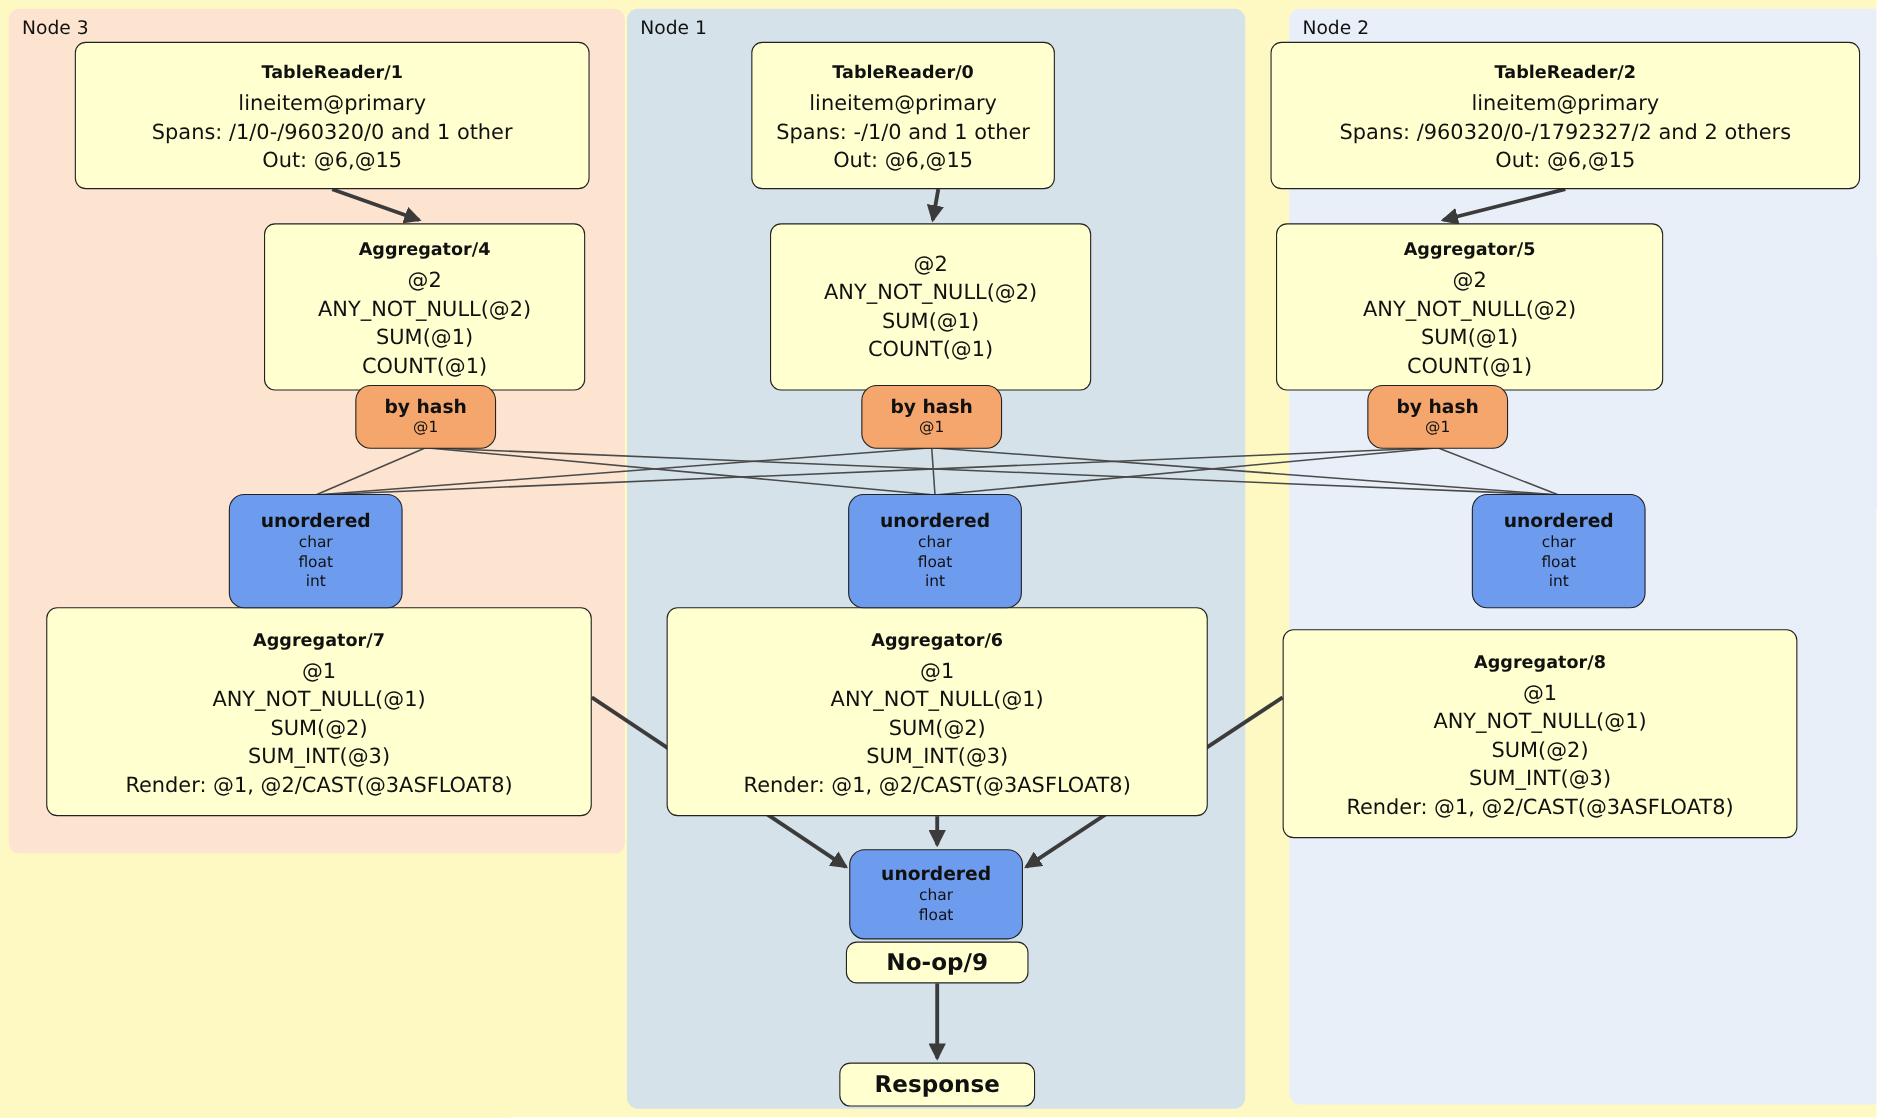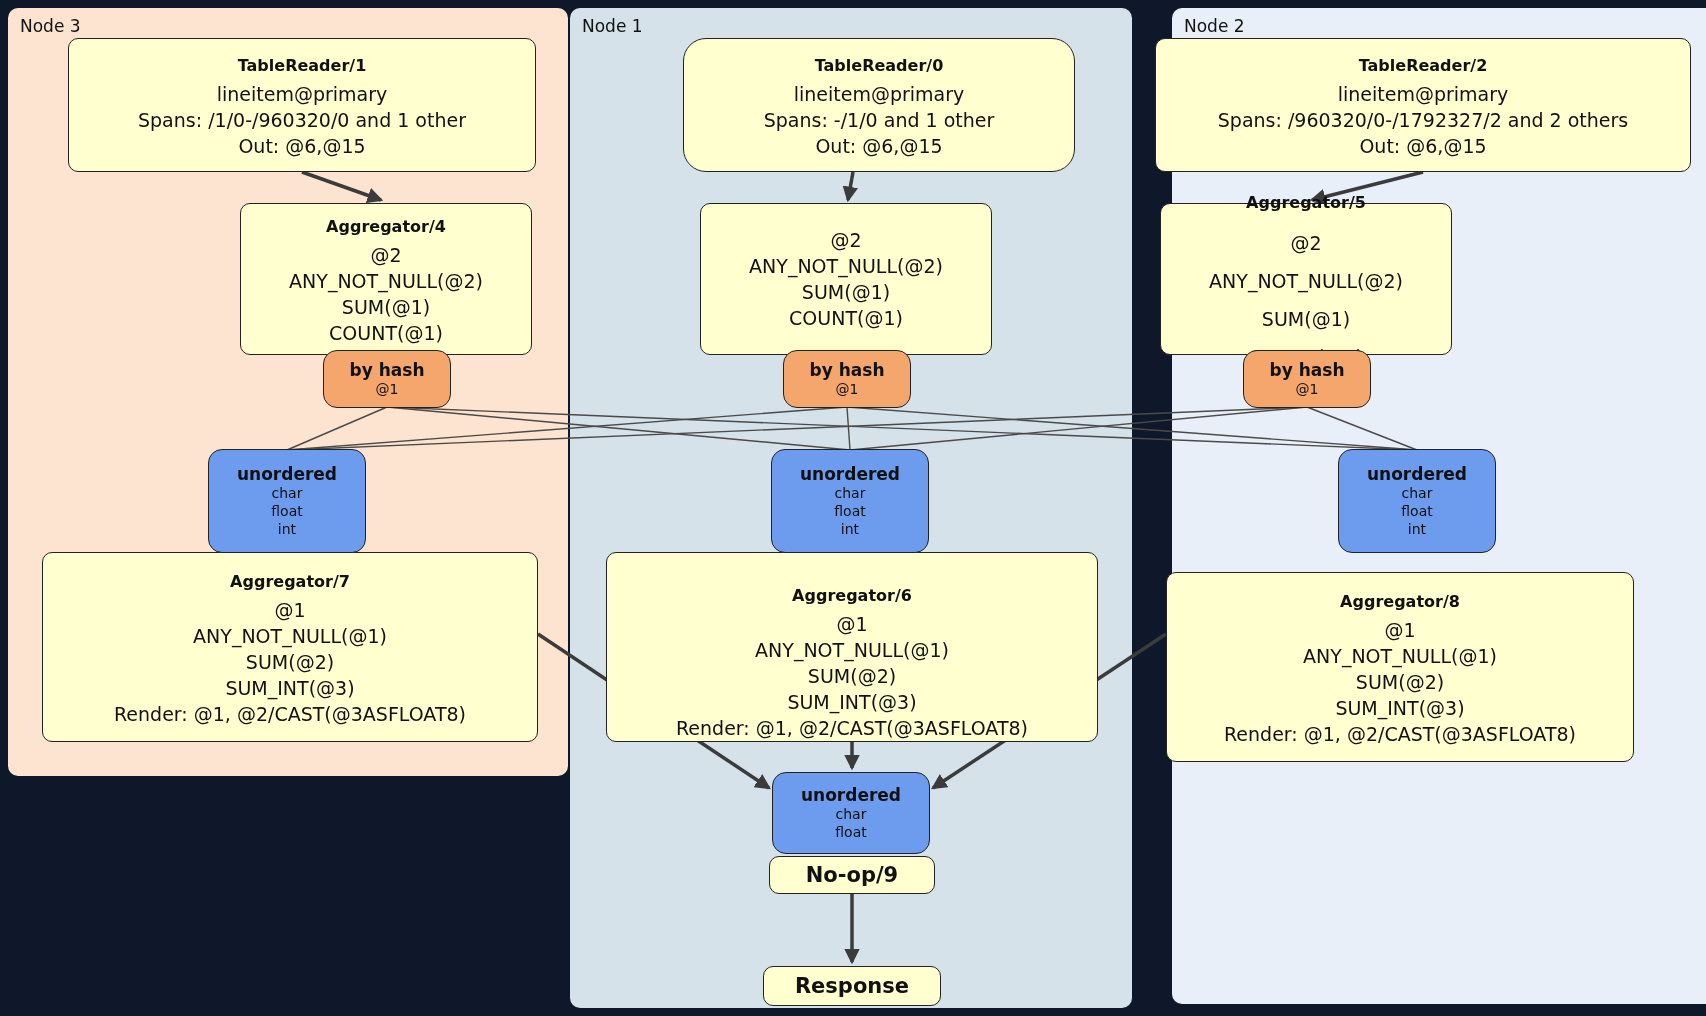--- a/index.html
+++ b/index.html
@@ -1,17 +1,17 @@
 <!DOCTYPE html>
 <html><head>
 <meta charset="utf-8">
 <style>
   html,body{margin:0;padding:0;background:#ffffff;}
   body{font-family:"DejaVu Sans","Liberation Sans",sans-serif;color:#111;}
-  .canvas{position:relative;width:1706px;height:1016px;background:#0f172a;overflow:hidden;}
+  .canvas{position:relative;width:1706px;height:1016px;background:#fef9c3;overflow:hidden;}
 
   .panel{position:absolute;border-radius:10px;z-index:0;}
   .panel-label{font-size:17px;padding:8px 0 0 12px;color:#111;}
   .panel-node3{left:8px;top:8px;width:560px;height:768px;background:#fde4d0;}
   .panel-node1{left:570px;top:8px;width:562px;height:1000px;background:#d5e2e9;}
   .panel-node2{left:1172px;top:8px;width:562px;height:996px;background:#e9eff8;}
 
   svg.edges{position:absolute;left:0;top:0;z-index:1;}
   .edge-thick{stroke:#3b3b3b;stroke-width:3.5;fill:none;}
   .edge-thin{stroke:#4a4a4a;stroke-width:1.4;fill:none;}
@@ -23,33 +23,33 @@
   .sync{background:#6d9cee;border-radius:14px;z-index:3;}
 
   .proc .title{font-weight:bold;font-size:16px;line-height:30px;}
   .proc .line{font-size:19px;line-height:26px;white-space:nowrap;}
   .router .title,.sync .title{font-weight:bold;font-size:17px;line-height:20px;}
   .router .line,.sync .line{font-size:14px;line-height:18px;}
   .small-proc .title{font-size:21px;line-height:26px;}
 
   
   .tr1{left:68px;top:38px;width:468px;height:134px;}
-  .tr0{left:683px;top:38px;width:392px;height:134px;border-radius:23px;}
+  .tr0{left:683px;top:38px;width:276px;height:134px;}
   .tr2{left:1155px;top:38px;width:536px;height:134px;text-align:center;}
   .agg4{left:240px;top:203px;width:292px;height:152px;}
   .agg3{left:700px;top:203px;width:292px;height:152px;}
-  .agg5{left:1160px;top:203px;width:292px;height:152px;gap:12px;}
+  .agg5{left:1160px;top:203px;width:352px;height:152px;}
   .bh3{left:323px;top:350px;width:128px;height:58px;}
   .bh1{left:783px;top:350px;width:128px;height:58px;}
   .bh2{left:1243px;top:350px;width:128px;height:58px;}
   .un3{left:208px;top:449px;width:158px;height:104px;}
   .un1{left:771px;top:449px;width:158px;height:104px;}
   .un2{left:1338px;top:449px;width:158px;height:104px;}
   .agg7{left:42px;top:552px;width:496px;height:190px;}
-  .agg6{left:606px;top:552px;width:492px;height:190px;justify-content:flex-end;}
+  .agg6{left:606px;top:552px;width:492px;height:190px;}
   .agg8{left:1166px;top:552px;width:468px;height:190px;margin-top:20px;}
   .unf{left:772px;top:772px;width:158px;height:82px;}
   .noop{left:769px;top:856px;width:166px;height:38px;}
   .resp{left:763px;top:966px;width:178px;height:40px;}
 </style>
 </head>
 <body>
 
 <div class="canvas">
 

